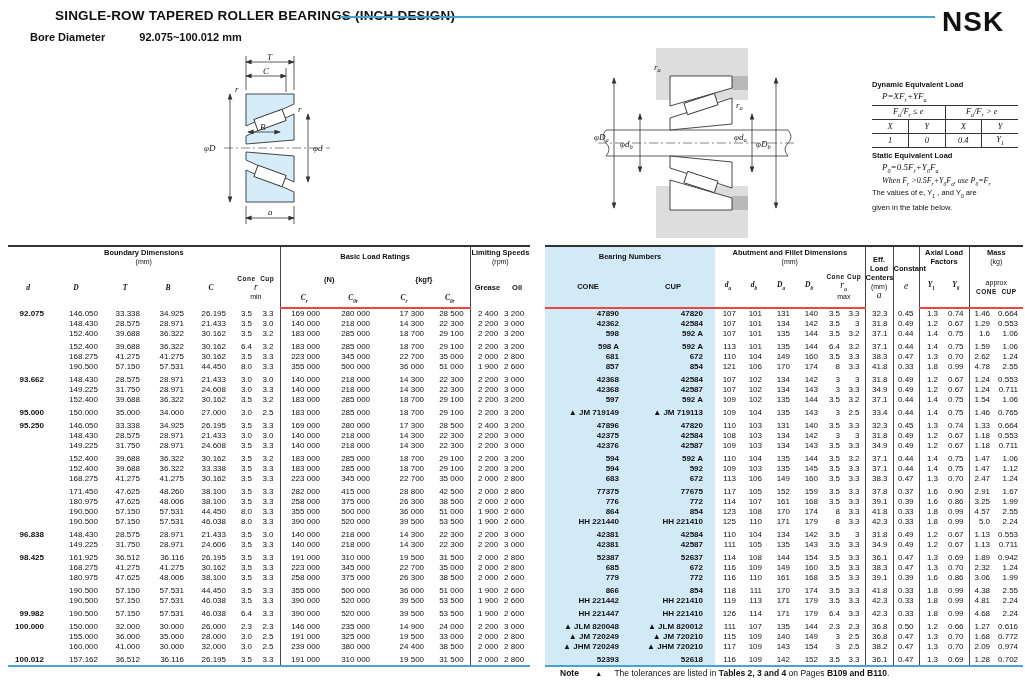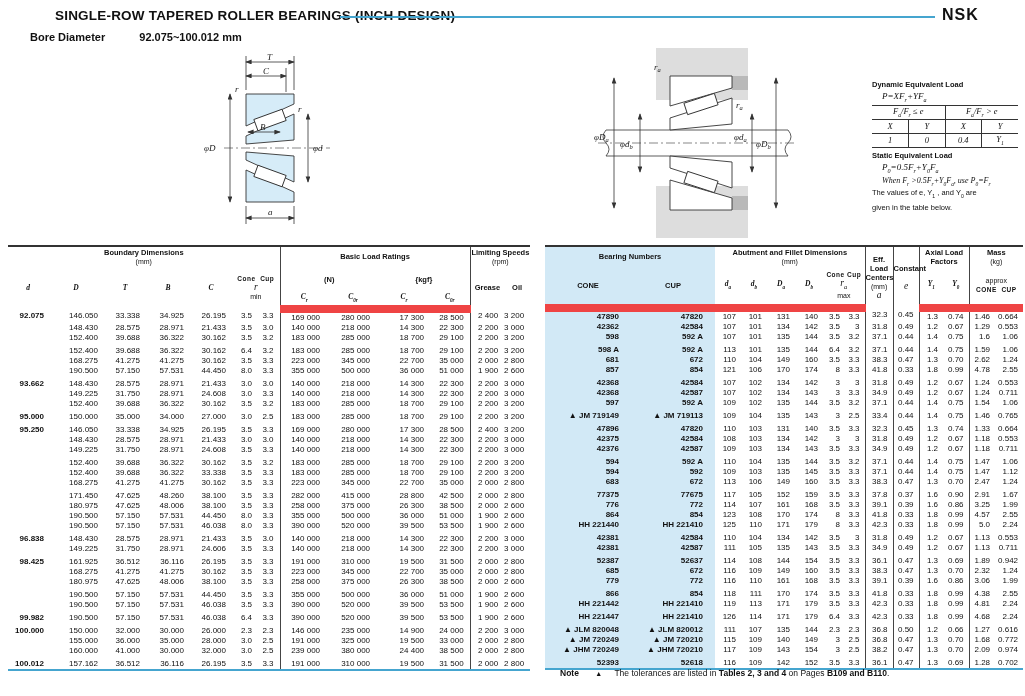--- a/index.html
+++ b/index.html
@@ -1,21 +1,21 @@
 <!DOCTYPE html>
 <html><head>
 <meta charset="utf-8">
 <style>
   html,body{margin:0;padding:0;background:#fff;}
   #stage{position:relative;width:1025px;height:696px;background:#fff;overflow:hidden;
          font-family:"Liberation Sans",sans-serif;color:#111;}
   
   .page-title{position:absolute;left:55px;top:8px;font-size:13.5px;font-weight:bold;letter-spacing:.2px;}
   .title-rule{position:absolute;left:340px;top:16px;width:595px;height:2px;background:#45a5cf;}
-  .brand{position:absolute;left:942px;top:6px;font-size:16px;font-weight:900;letter-spacing:1px;}
+  .brand{position:absolute;left:942px;top:6px;font-size:28px;font-weight:900;letter-spacing:1px;}
   .subtitle{position:absolute;left:30px;top:31px;font-size:11px;font-weight:bold;}
   .subtitle .val{margin-left:31px;text-align:center;}
   
   .ldg{position:absolute;left:190px;top:52px;}
   .rdg{position:absolute;left:592px;top:48px;}
   .dg-label{font:italic 9px "Liberation Serif",serif;fill:#222;}
   .dg-sub{font-size:6.5px;}
   .thin{stroke:#333;stroke-width:.8;fill:none;}
   .ring{fill:#d6ecf8;stroke:#333;stroke-width:.9;}
   .ringw{fill:#fff;stroke:#333;stroke-width:.9;}
@@ -32,21 +32,21 @@
                text-align:center;height:13px;font:italic 8.5px "Liberation Serif",serif;padding:0;}
   .fx-table td:first-child{border-left:none;}
   .fx-note{font-size:7.5px;line-height:10px;margin-top:2px;}
   sub{font-size:.68em;}
   
   table.cat{border-collapse:collapse;table-layout:fixed;position:absolute;top:245px;
             border-top:2px solid #333;border-bottom:2px solid #45a5cf;font-size:8px;}
   table.lt{left:8px;width:522px;}
   table.rt{left:545px;width:478px;}
   .cat th{font-weight:bold;font-size:7.5px;text-align:center;padding:0;line-height:9px;vertical-align:middle;}
-  .cat thead tr:last-child th{border-bottom:8px solid #ef4444;text-align:center;}
+  .cat thead tr:last-child th{border-bottom:2px solid #ef4444;text-align:center;}
   .cat td{height:10px;line-height:10px;padding:0 6px 0 0;text-align:right;white-space:nowrap;overflow:hidden;}
   .cat tr.gap td{padding-top:3px;}
   .sym{font-family:"Liberation Serif",serif;font-style:italic;font-weight:normal;font-size:9.5px;}
   .unit{font-weight:normal;font-size:7px;}
   .cc{font-weight:bold;font-size:6.5px;letter-spacing:.5px;}
   .bR{border-right:1px solid #444;}
   
   .lt tbody td:first-child{font-weight:bold;padding-right:4px;}
   .lt tbody td:nth-child(7),.lt tbody td:nth-child(11){border-right:1px solid #444;}
   .lt tbody td:nth-child(8),.lt tbody td:nth-child(9){padding-right:8px;}

